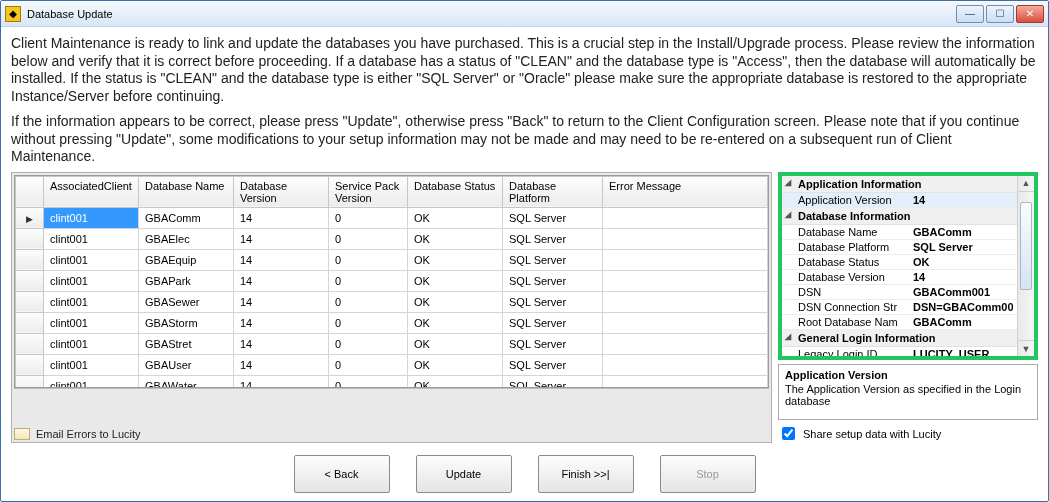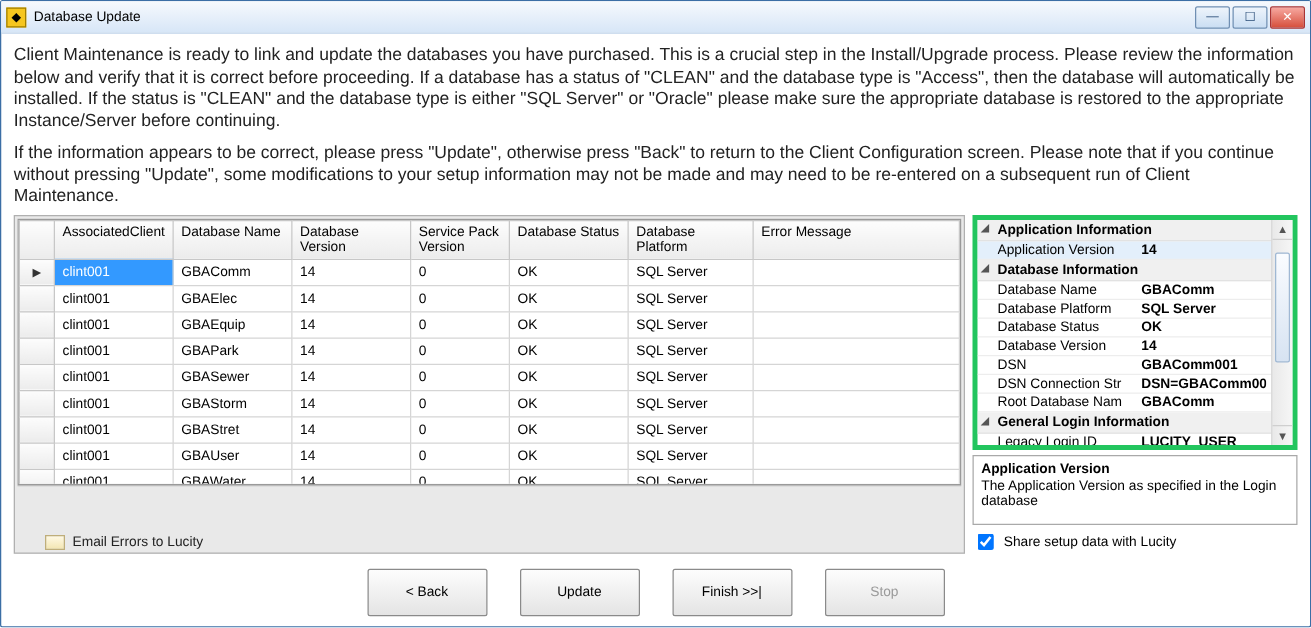--- a/index.html
+++ b/index.html
@@ -184,21 +184,21 @@
                   <td>0</td>
                   <td>OK</td>
                   <td>SQL Server</td>
                   <td></td>
                 </tr>
               </tbody>
           </table>
         </div>
         <div class="grid-footer"></div>
 
-        <div class="bottom-row" style="margin-top:24px;margin-left:22px;">
+        <div class="bottom-row" style="margin-top:24px;">
           <div class="email-link">
             <div class="mail-icon"></div>
             <span>Email Errors to Lucity</span>
           </div>
         </div>
       </div>
 
       <div class="side-pane">
         <div class="prop-box">
           <div class="prop-list">

